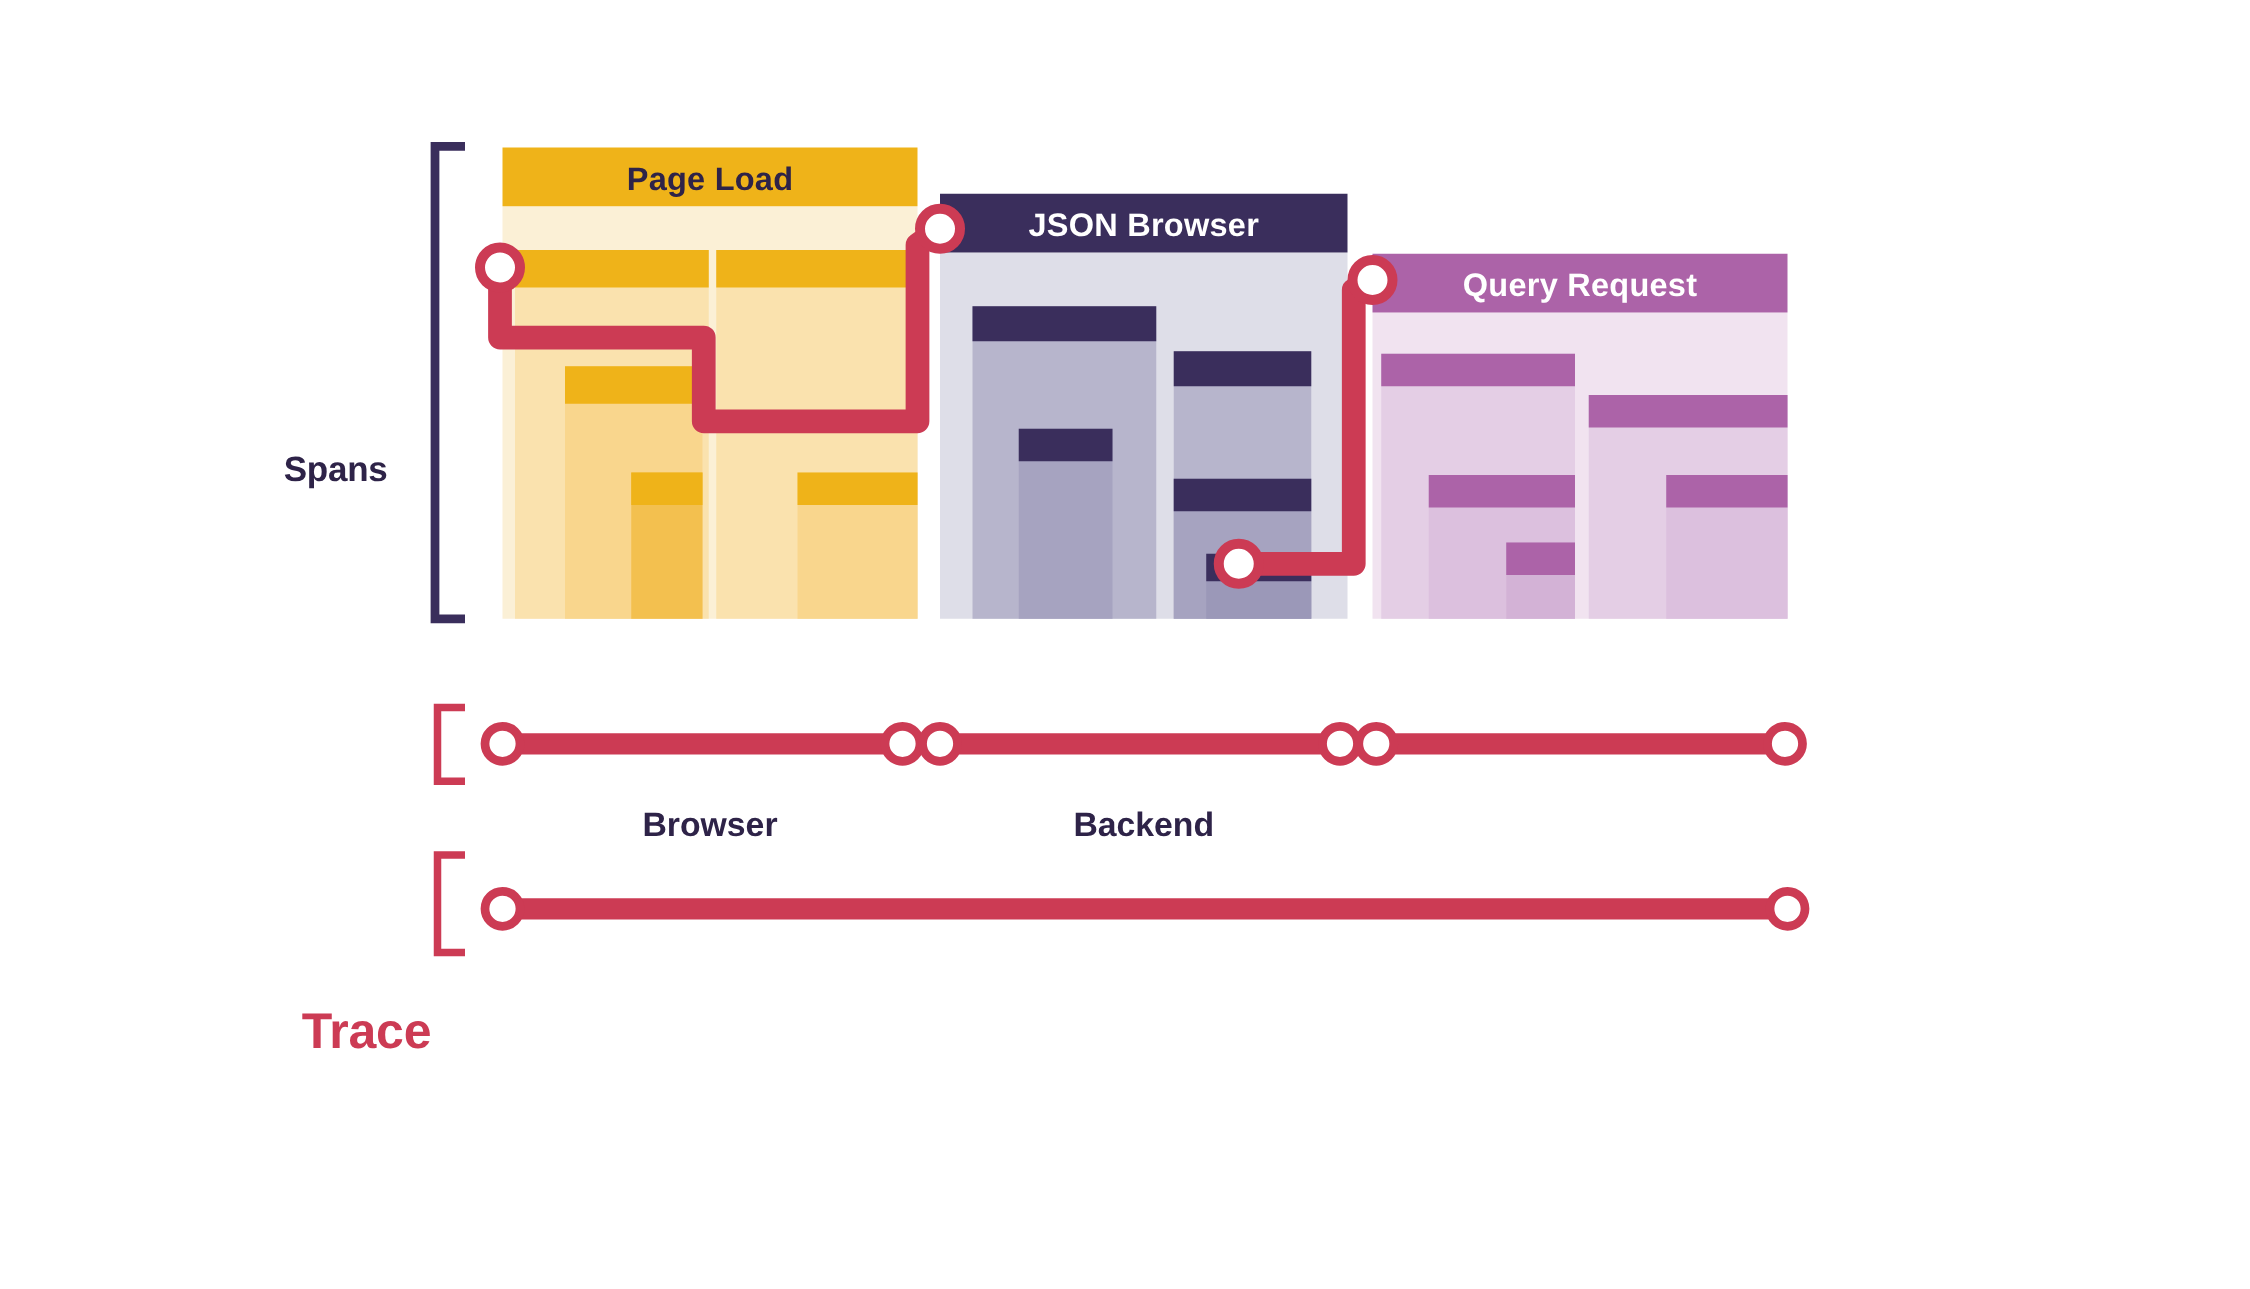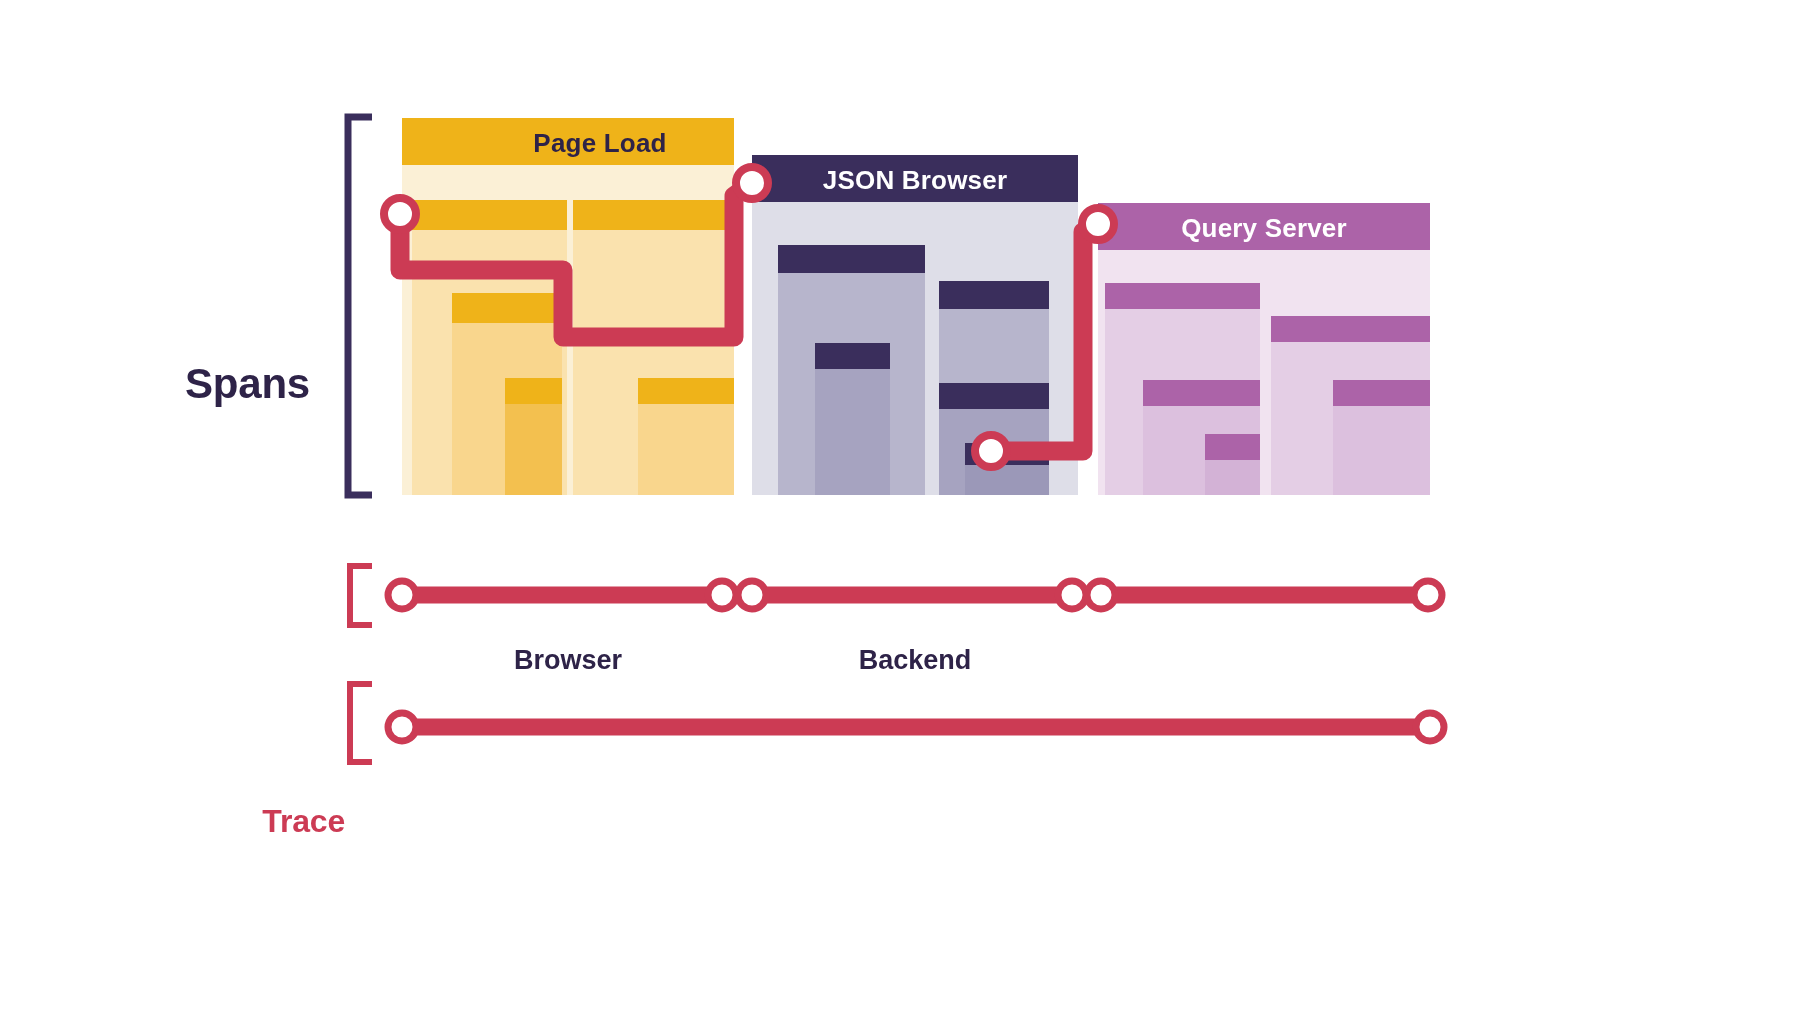--- a/index.html
+++ b/index.html
@@ -27,33 +27,33 @@
   .row-label {
     position: absolute;
     font-weight: bold;
     text-align: right;
     white-space: nowrap;
     letter-spacing: -0.2px;
   }
   #label-spans {
     right: 1490px;
     top: 360px;
-    font-size: 42px;
+    font-size: 28px;
     color: #2E2348;
   }
   #label-transactions {
     right: 1455px;
     top: 647px;
     font-size: 38px;
     color: #CC3B54;
   }
   #label-trace {
     right: 1455px;
     top: 803px;
-    font-size: 32px;
+    font-size: 40px;
     color: #CC3B54;
   }
   .service-label {
     position: absolute;
     font-weight: bold;
     font-size: 27px;
     color: #2E2348;
     text-align: center;
     white-space: nowrap;
     margin-top: 32px;
@@ -189,20 +189,20 @@
     <g>
       <line x1="402" y1="727" x2="1430" y2="727" stroke="#CC3B54" stroke-width="17"></line>
       <circle cx="402" cy="727" r="14" fill="#ffffff" stroke="#CC3B54" stroke-width="7"></circle>
       <circle cx="1430" cy="727" r="14" fill="#ffffff" stroke="#CC3B54" stroke-width="7"></circle>
     </g>
   </svg>
 
   <div class="row-label" id="label-spans">Spans</div>
   <div class="row-label" id="label-trace">Trace</div>
 
-  <div class="panel-title" id="title-page-load" style="left:402px; top:128px; width:332px;margin-left:32px;">Page Load</div>
+  <div class="panel-title" id="title-page-load" style="left:402px; top:128px; width:332px;">Page Load</div>
   <div class="panel-title" id="title-json-request" style="left:752px; top:165px; width:326px;">JSON Browser</div>
-  <div class="panel-title" id="title-query-request" style="left:1098px; top:213px; width:332px;">Query Server</div>
+  <div class="panel-title" id="title-query-request" style="left:1098px; top:213px; width:332px;">Query Request</div>
 
   <div class="service-label" style="left:402px; top:613px; width:332px;">Browser</div>
   <div class="service-label" style="left:752px; top:613px; width:326px;">Backend</div>
 
 </div>
 
 </body></html>

